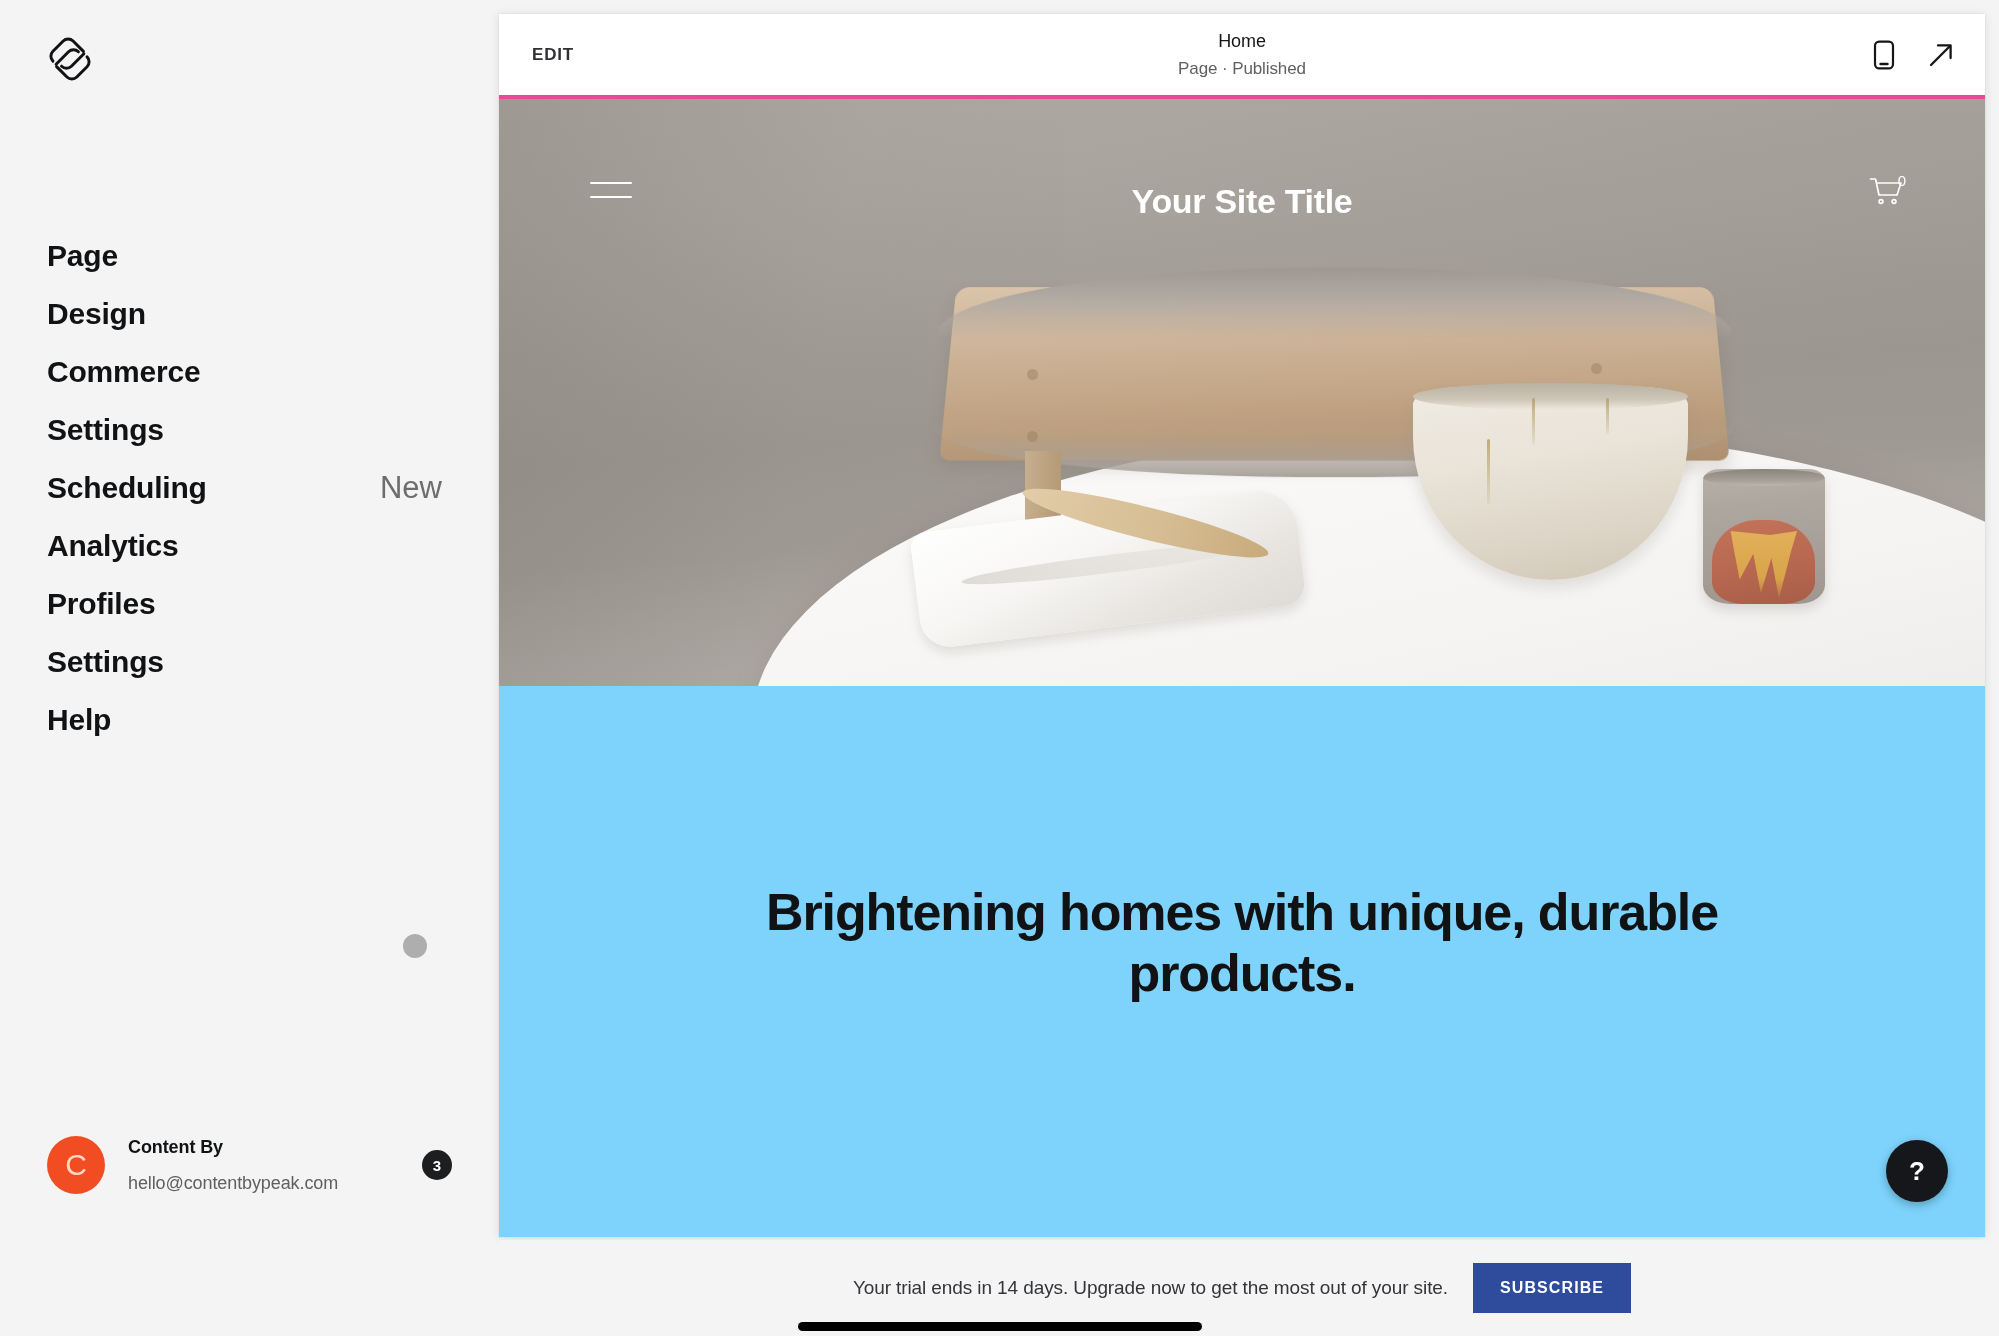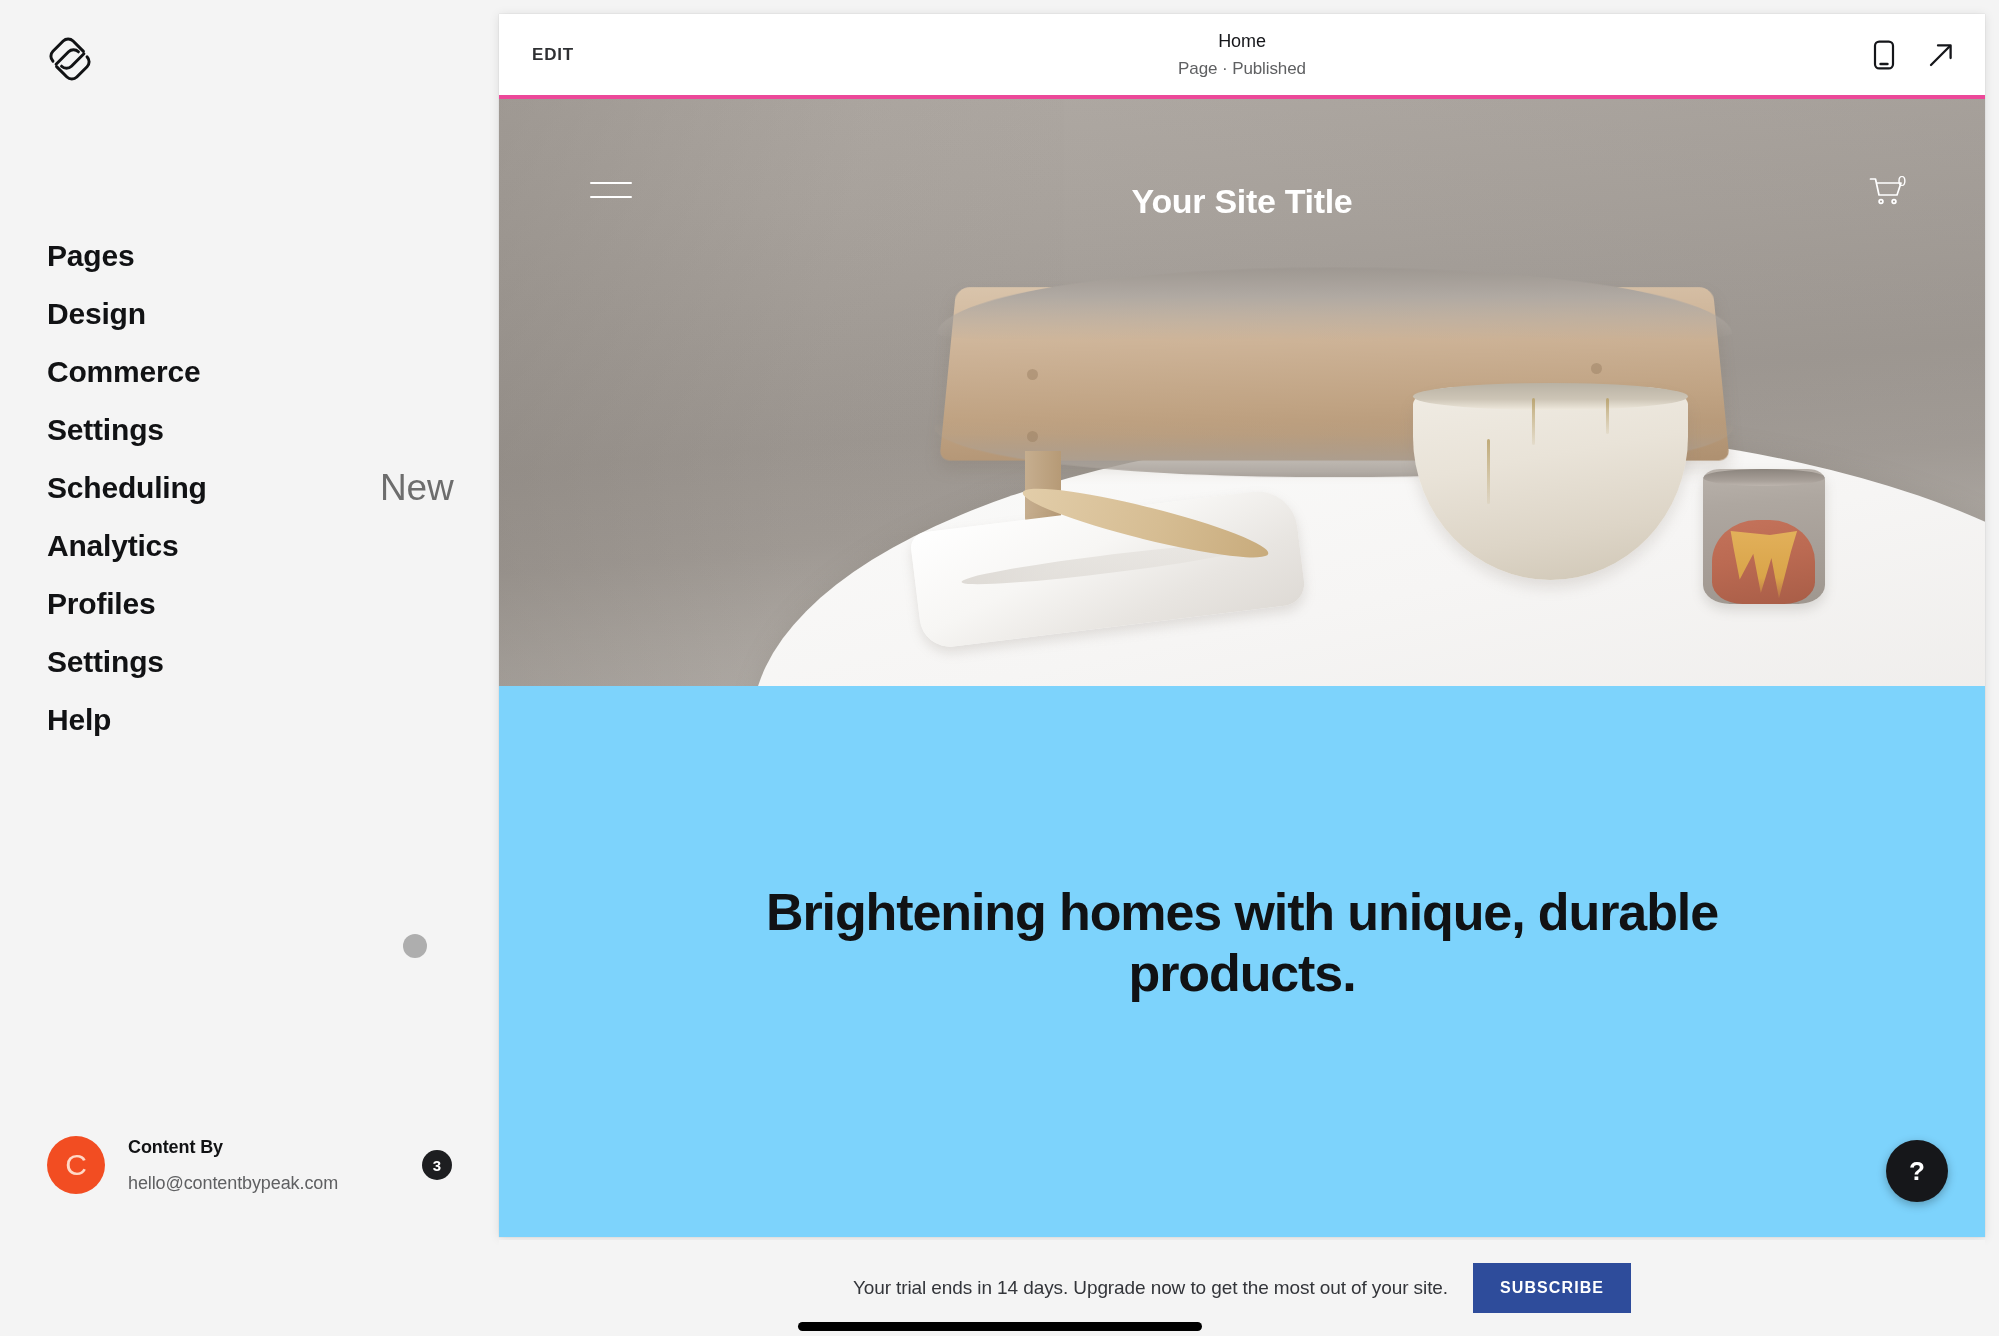--- a/index.html
+++ b/index.html
@@ -59,21 +59,21 @@
     font-weight: 600;
     color: #111214;
     letter-spacing: -0.2px;
     line-height: 1;
   }
   .nav-badge {
     position: absolute;
     left: 333px;
     top: 50%;
     transform: translateY(-50%);
-    font-size: 37px;
+    font-size: 31px;
     font-weight: 500;
     color: #6d6d6d;
     letter-spacing: -0.1px;
   }
 
   #collapse-dot {
     position: absolute;
     left: 403px;
     top: 934px;
     width: 24px;
@@ -540,21 +540,21 @@
       <svg width="46" height="46" viewBox="0 0 48 48" fill="none" stroke="#111214" stroke-width="3.1" stroke-linecap="round">
         <path d="M9.5 29.5 L22.5 16.5 a7.3 7.3 0 0 1 10.3 0"></path>
         <path d="M6.2 26.2 a7.3 7.3 0 0 1 0 -10.3 L16.9 5.2 a7.3 7.3 0 0 1 10.3 0 L38 16"></path>
         <path d="M41.8 21.8 a7.3 7.3 0 0 1 0 10.3 L31.1 42.8 a7.3 7.3 0 0 1 -10.3 0 L10 32"></path>
         <path d="M38.5 18.5 L25.5 31.5 a7.3 7.3 0 0 1 -10.3 0"></path>
       </svg>
     </div>
 
     <div id="nav-list">
       <div class="nav-item">
-        <span class="nav-label">Pages</span>
+        <span class="nav-label">Page</span>
       </div>
       <div class="nav-item">
         <span class="nav-label">Design</span>
       </div>
       <div class="nav-item">
         <span class="nav-label">Commerce</span>
       </div>
       <div class="nav-item">
         <span class="nav-label">Settings</span>
       </div>

